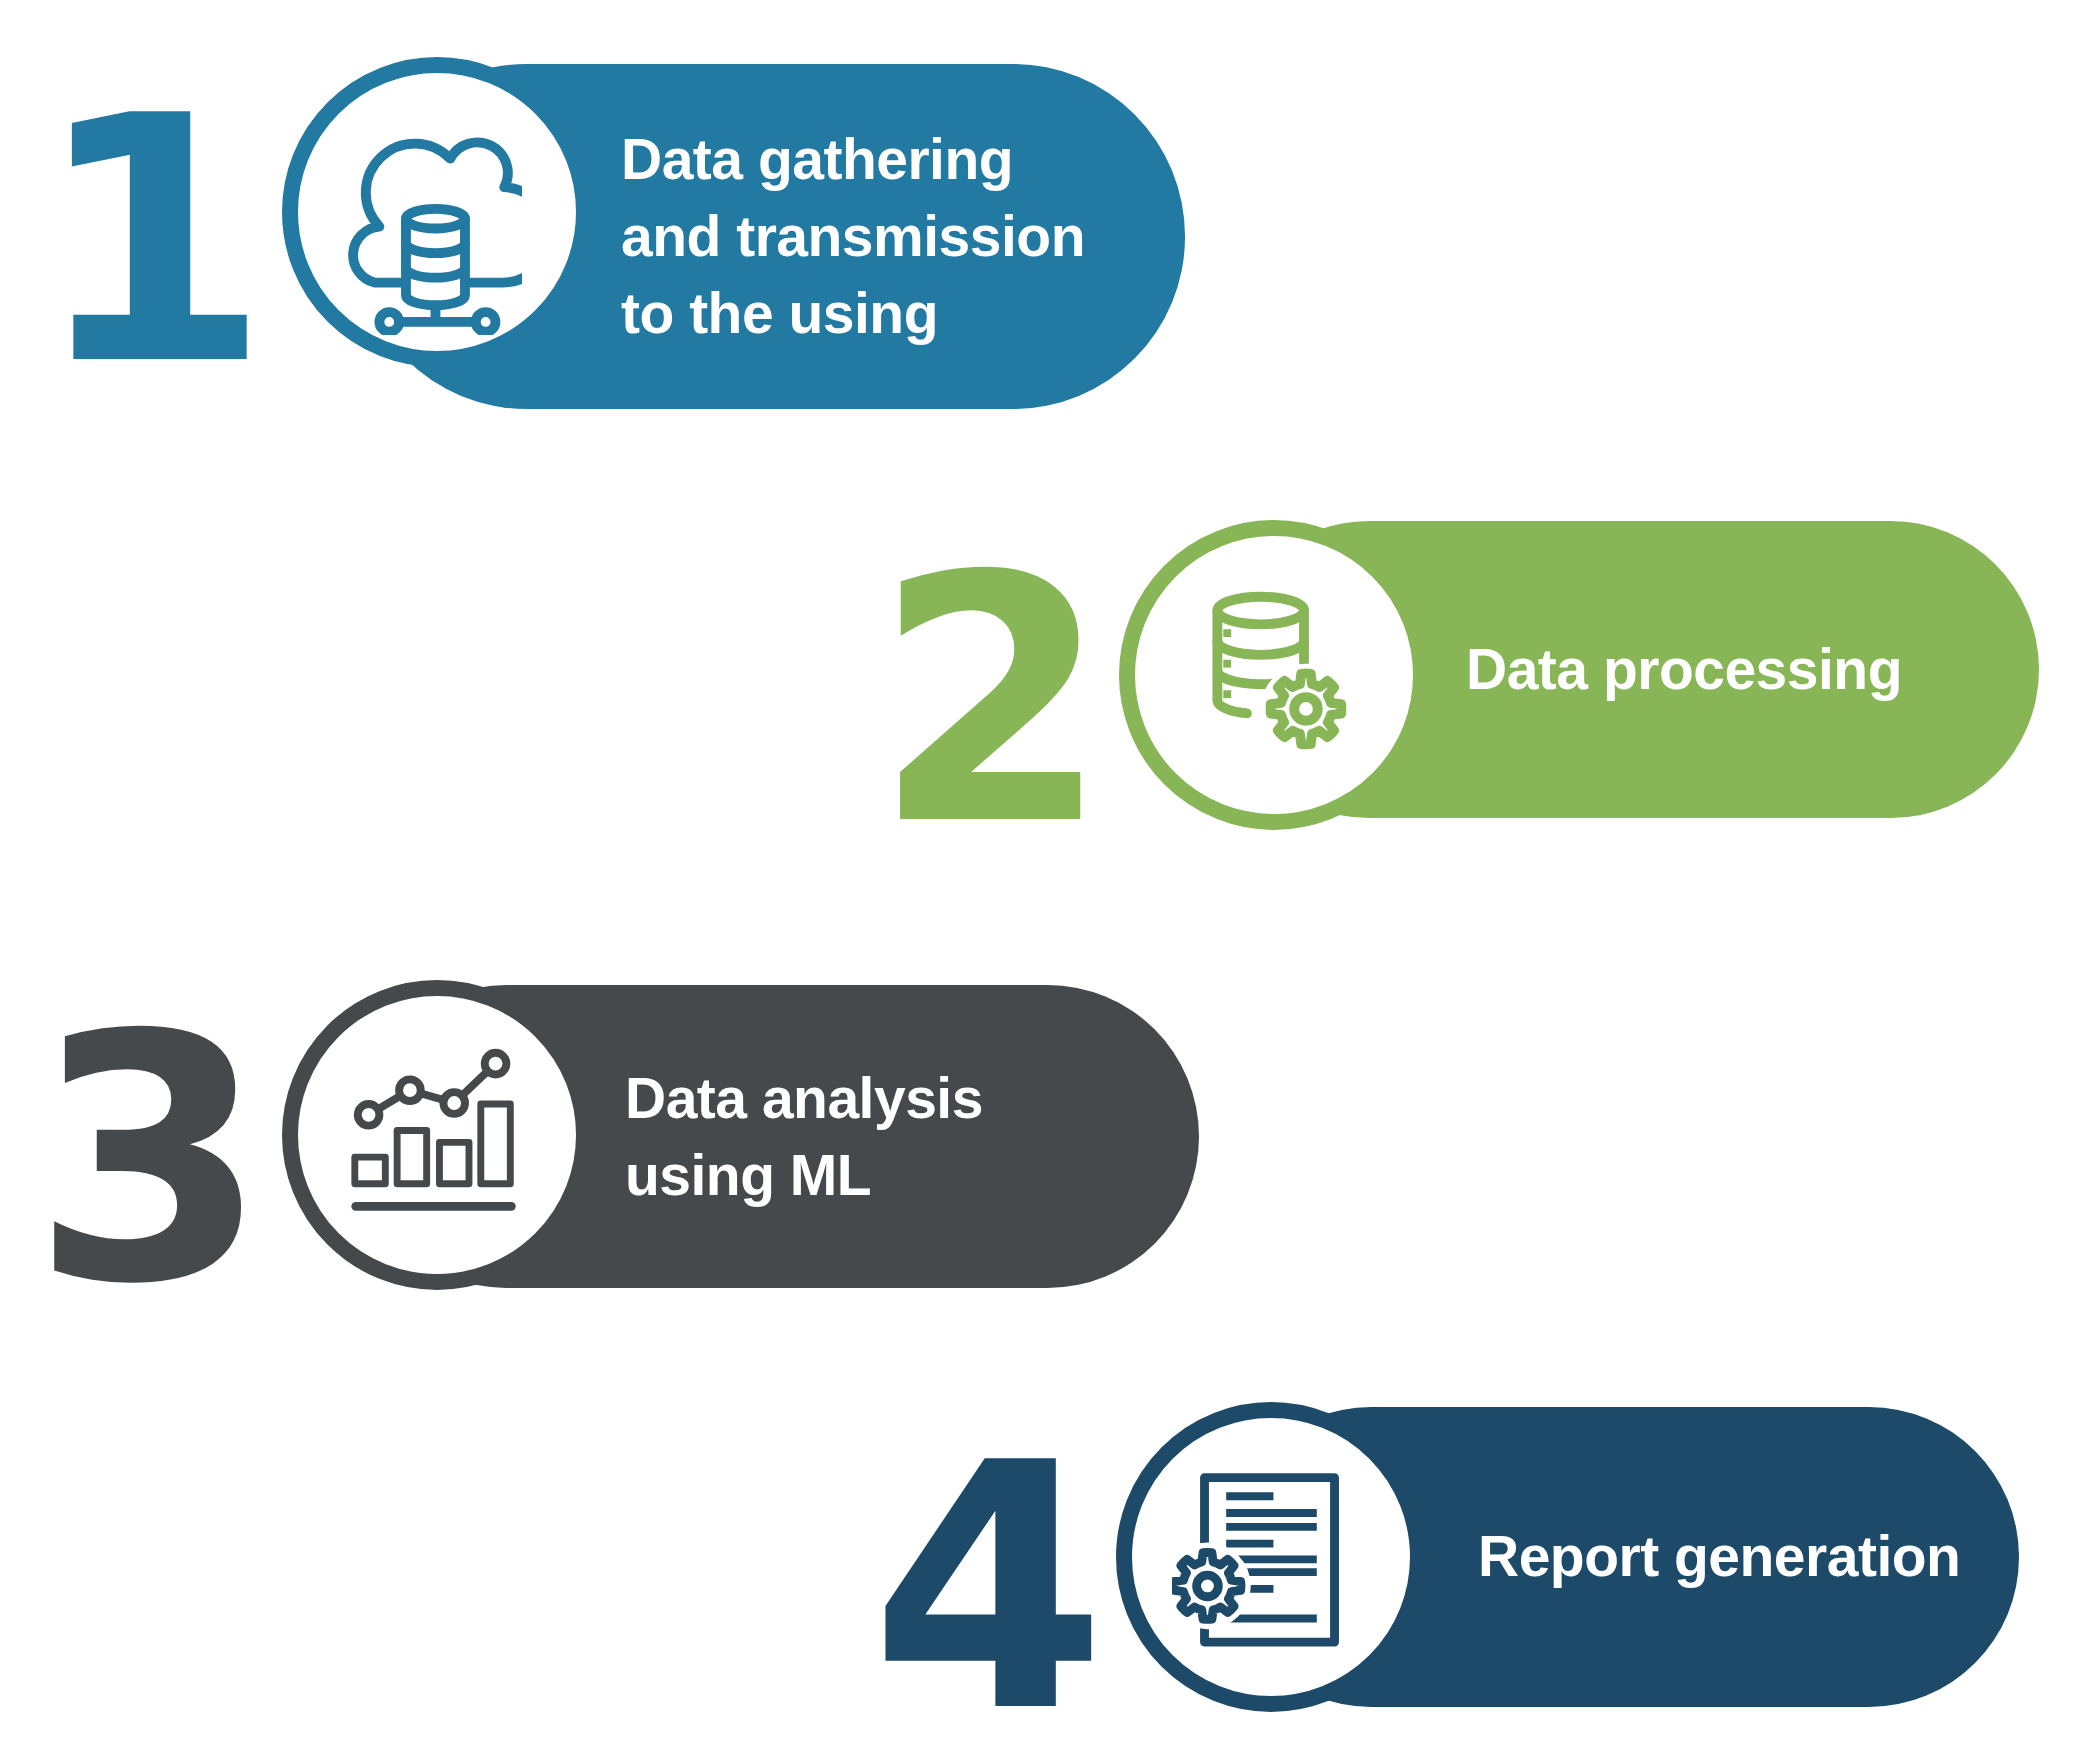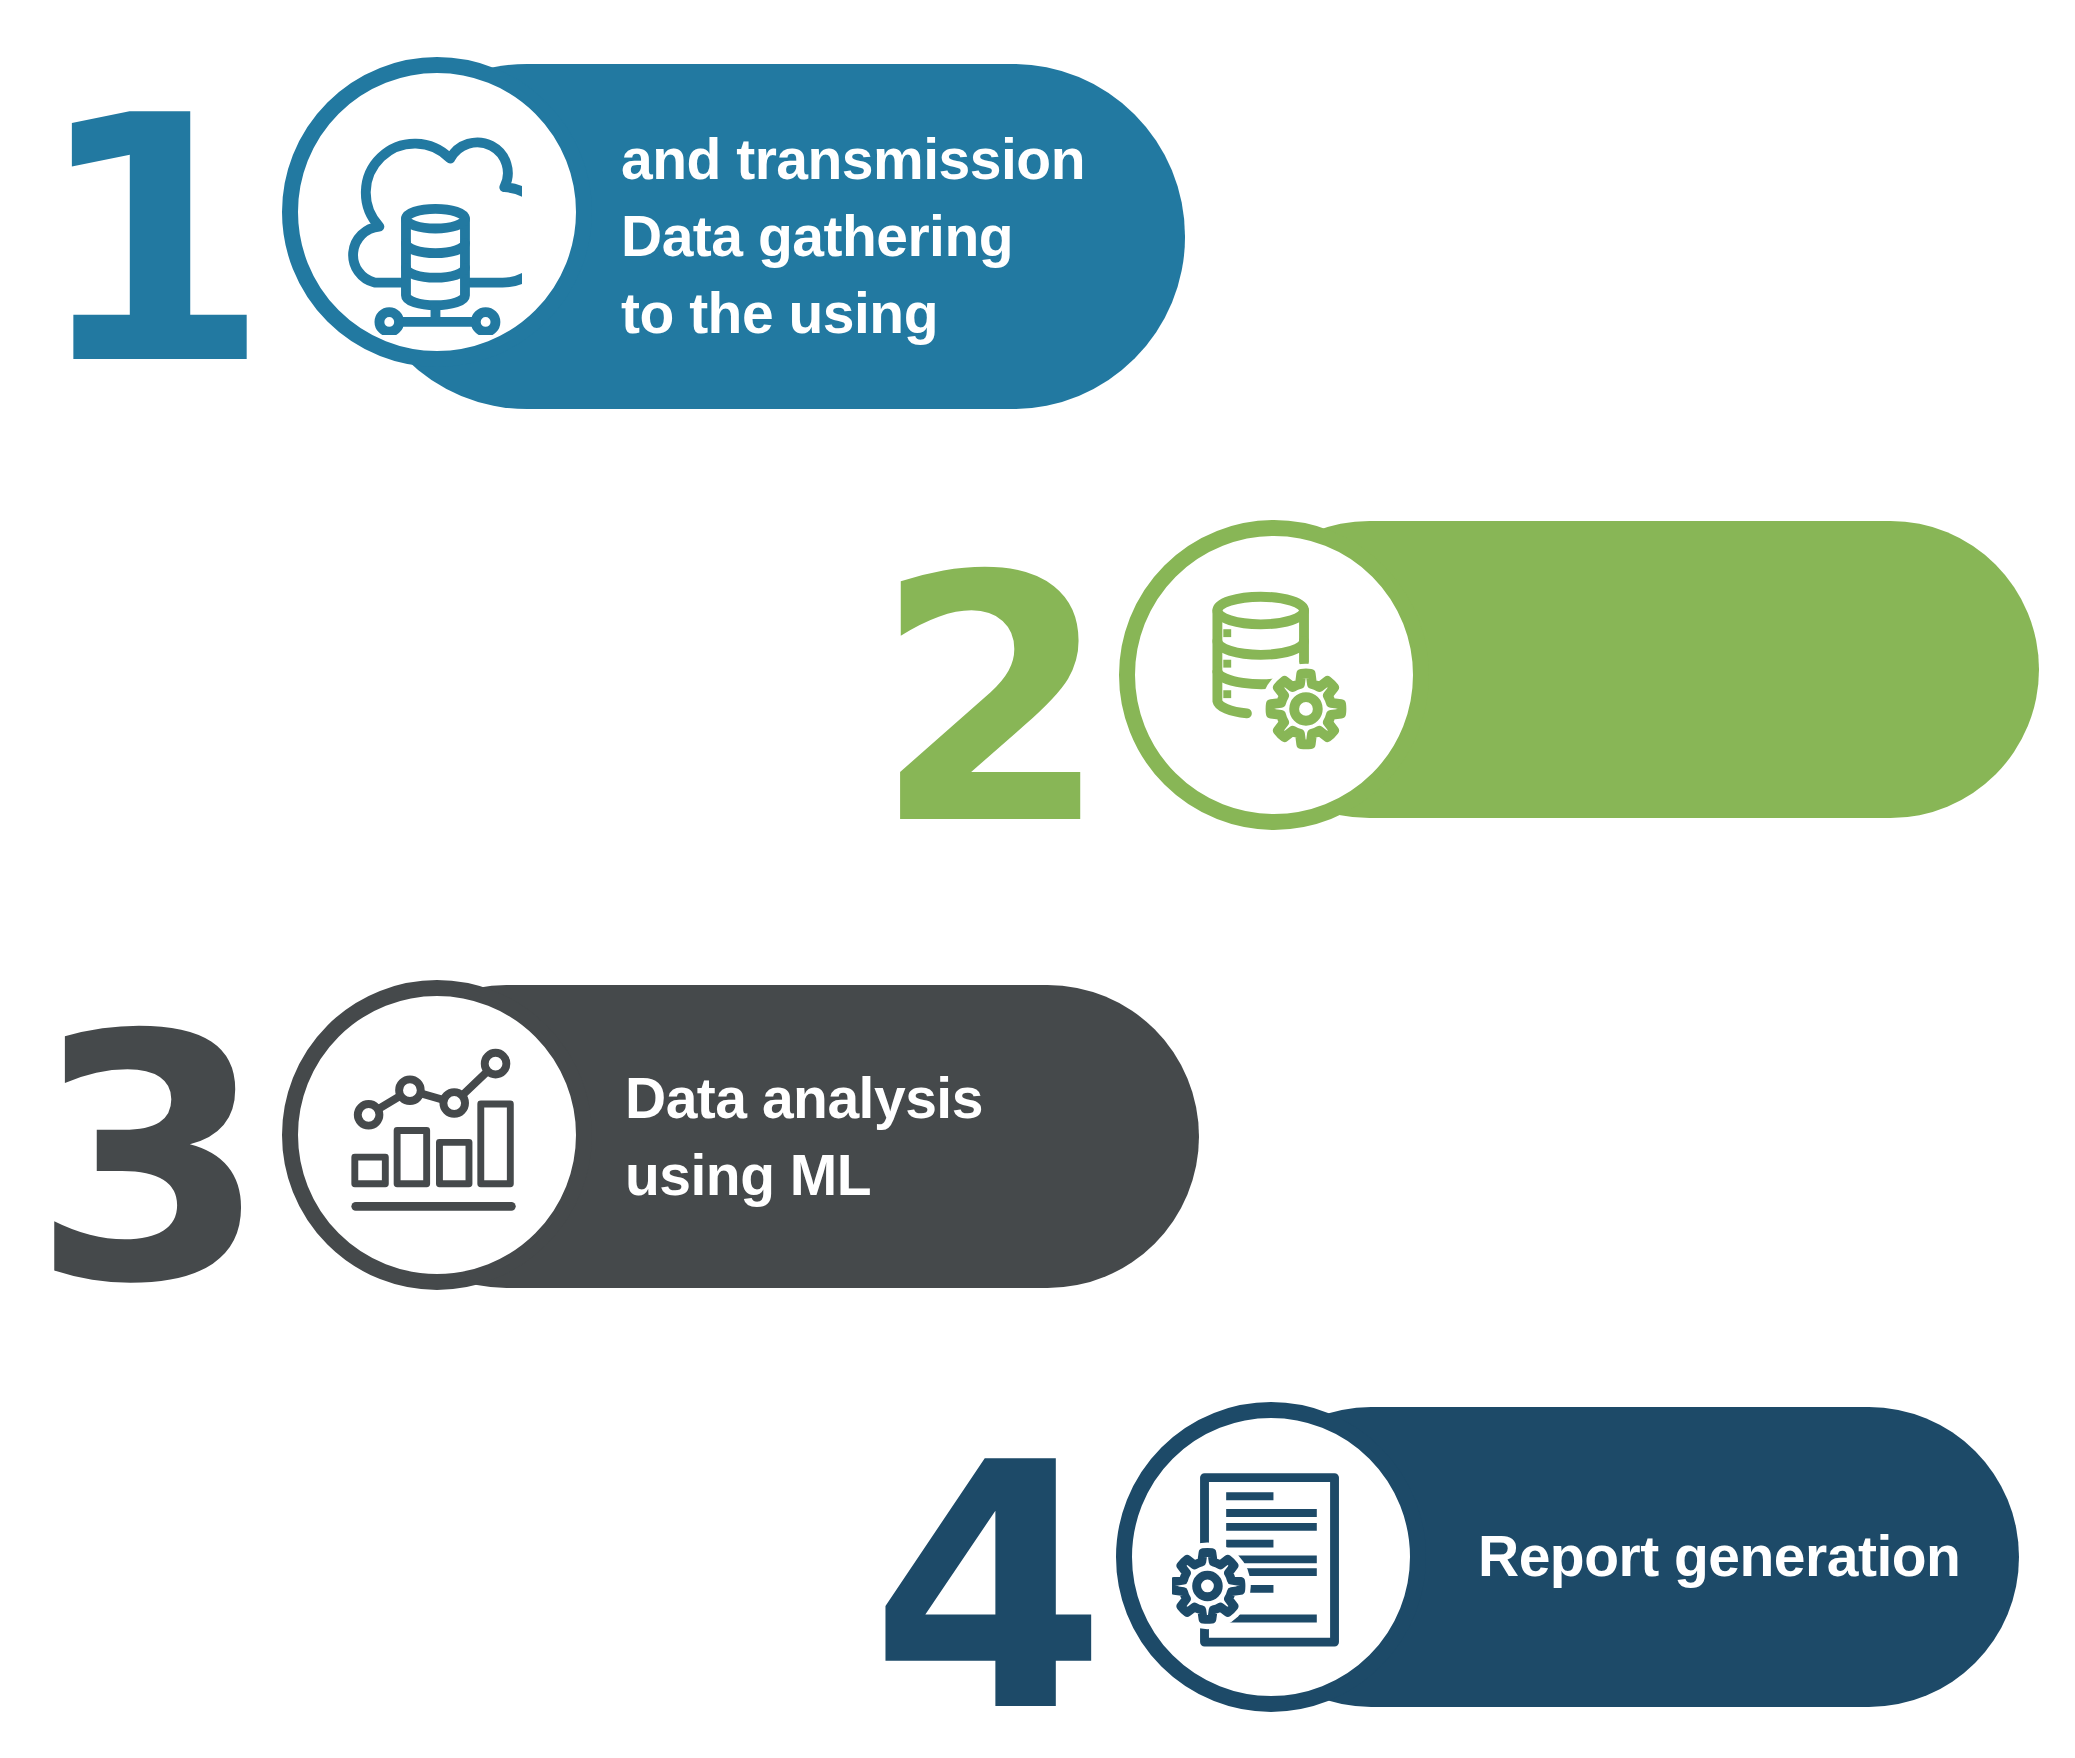--- a/index.html
+++ b/index.html
@@ -83,39 +83,42 @@
 </style>
 </head>
 <body>
 
 <div id="canvas">
 
   <section class="step s1" style="color: rgb(34, 121, 161);">
     <div class="num">1</div>
     <div class="pill"></div>
     <div class="label">
+      <div>Data gathering</div>
       <div>and transmission</div>
-      <div>Data gathering</div>
       <div>to the using</div>
     </div>
     <div class="badge"></div>
     <svg class="icon" viewBox="0 0 180 215" fill="none" stroke="currentColor" stroke-width="10" stroke-linecap="round" stroke-linejoin="round">
       <path d="M30,162 A29,29 0 0 1 35,105 A37,37 0 0 1 107,36 A28,28 0 0 1 162,65 A27,27 0 0 1 158,162 L30,162 Z"></path>
       <path fill="#ffffff" d="M62,97 v78 a30,10 0 0 0 60,0 v-78"></path>
       <ellipse fill="#ffffff" cx="92" cy="97" rx="30" ry="10"></ellipse>
       <path d="M62,122 a30,10 0 0 0 60,0 M62,147 a30,10 0 0 0 60,0"></path>
       <path d="M92,186 V202 M57,202 H131"></path>
       <circle fill="#ffffff" cx="45" cy="202" r="10"></circle>
       <circle fill="#ffffff" cx="143" cy="202" r="10"></circle>
     </svg>
   </section>
 
   <section class="step s2" style="color: rgb(136, 182, 86);">
     <div class="num">2</div>
     <div class="pill"></div>
+    <div class="label">
+      <div>Data processing</div>
+    </div>
     <div class="badge"></div>
     <svg class="icon" viewBox="0 0 190 190" fill="none" stroke="currentColor" stroke-width="10" stroke-linecap="round" stroke-linejoin="round">
       <ellipse fill="#ffffff" cx="82" cy="30" rx="44" ry="14"></ellipse>
       <path d="M38,30 V122 a44,14 0 0 0 30,12.5"></path>
       <path d="M126,30 V82"></path>
       <path d="M38,61 a44,14 0 0 0 88,0 M38,92 a44,14 0 0 0 70,10"></path>
       <rect fill="currentColor" stroke="none" x="44" y="49" width="8" height="8"></rect>
       <rect fill="currentColor" stroke="none" x="44" y="80" width="8" height="8"></rect>
       <rect fill="currentColor" stroke="none" x="44" y="111" width="8" height="8"></rect>
       <circle fill="#ffffff" stroke="none" cx="128" cy="130" r="46"></circle>

